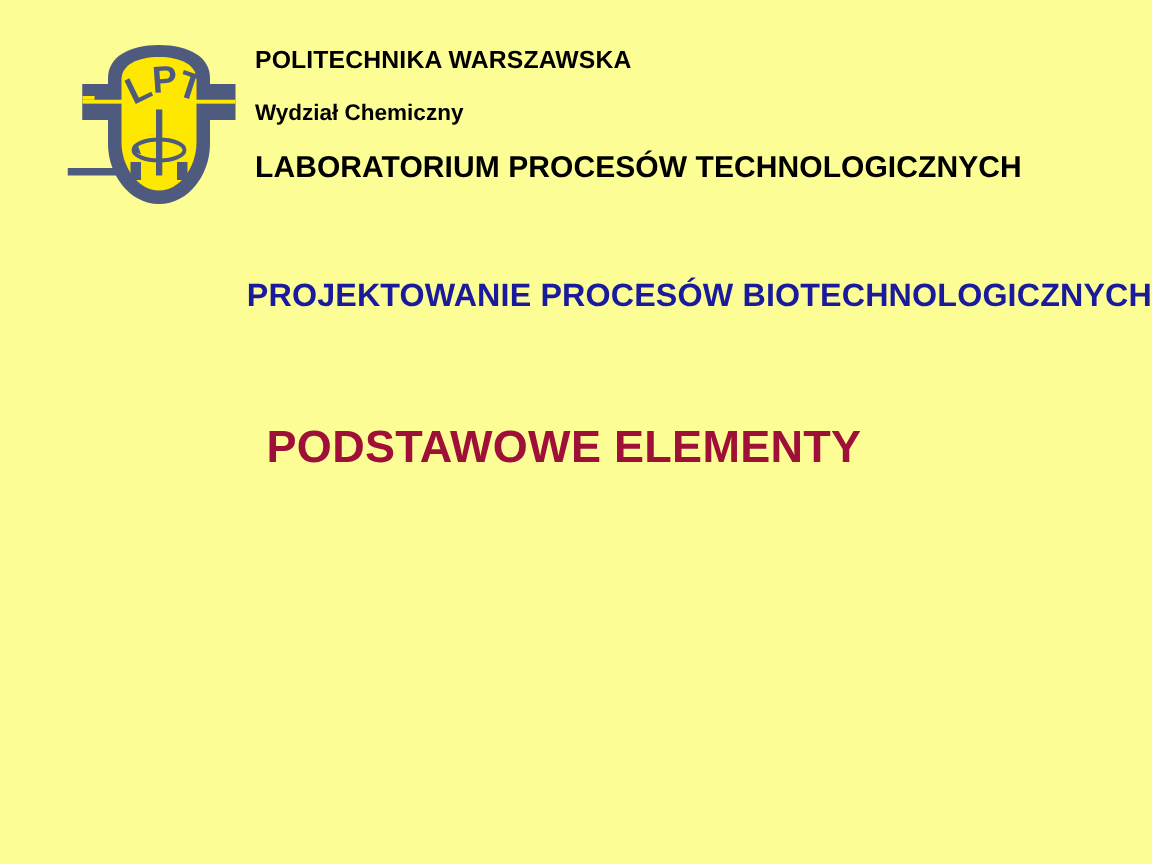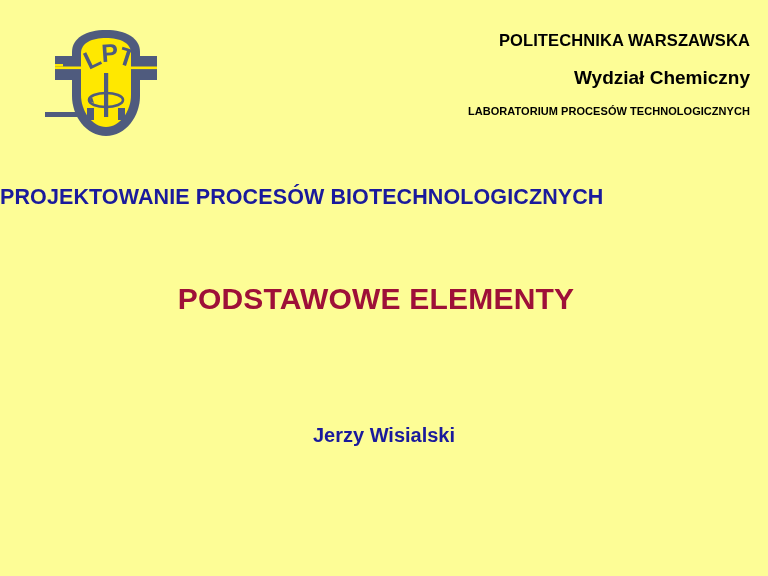--- a/index.html
+++ b/index.html
@@ -37,38 +37,38 @@
     width: 122px;
     height: 118px;
   }
   .logo-wrap svg { display: block; }
 
   .inst-lines {
     position: absolute;
     left: 170px;
     top: 8px;
     width: 580px;
-    text-align: right;
+    text-align: left;
   }
   .inst-line {
     color: #000000;
     font-weight: bold;
     line-height: 1.0;
   }
   .inst-line-1 { font-size: 16.5px; margin-bottom: 19px; letter-spacing: 0.1px; }
-  .inst-line-2 { font-size: 19px;   margin-bottom: 19px; }
-  .inst-line-3 { font-size: 11px; letter-spacing: 0.05px; }
+  .inst-line-2 { font-size: 15px;   margin-bottom: 19px; }
+  .inst-line-3 { font-size: 20px; letter-spacing: 0.05px; }
 
   
   .course-title {
     position: absolute;
     left: 0;
     top: 185px;
     width: 768px;
-    text-align: left;
+    text-align: right;
     color: #1a1a9c;
     font-size: 21.5px;
     font-weight: bold;
     letter-spacing: 0.1px;
   }
 
   
   .main-title {
     position: absolute;
     left: 0;
@@ -168,16 +168,15 @@
       <div class="inst-line inst-line-3">LABORATORIUM PROCESÓW TECHNOLOGICZNYCH</div>
     </div>
   </div>
 
   <div class="course-title">PROJEKTOWANIE PROCESÓW BIOTECHNOLOGICZNYCH</div>
 
   <div class="main-title">
     <span class="tl">PODSTAWOWE ELEMENTY</span>
   </div>
 
-  <div class="author">Jerzy Wisialski</div>
 
 
 </div>
 
 </body></html>

